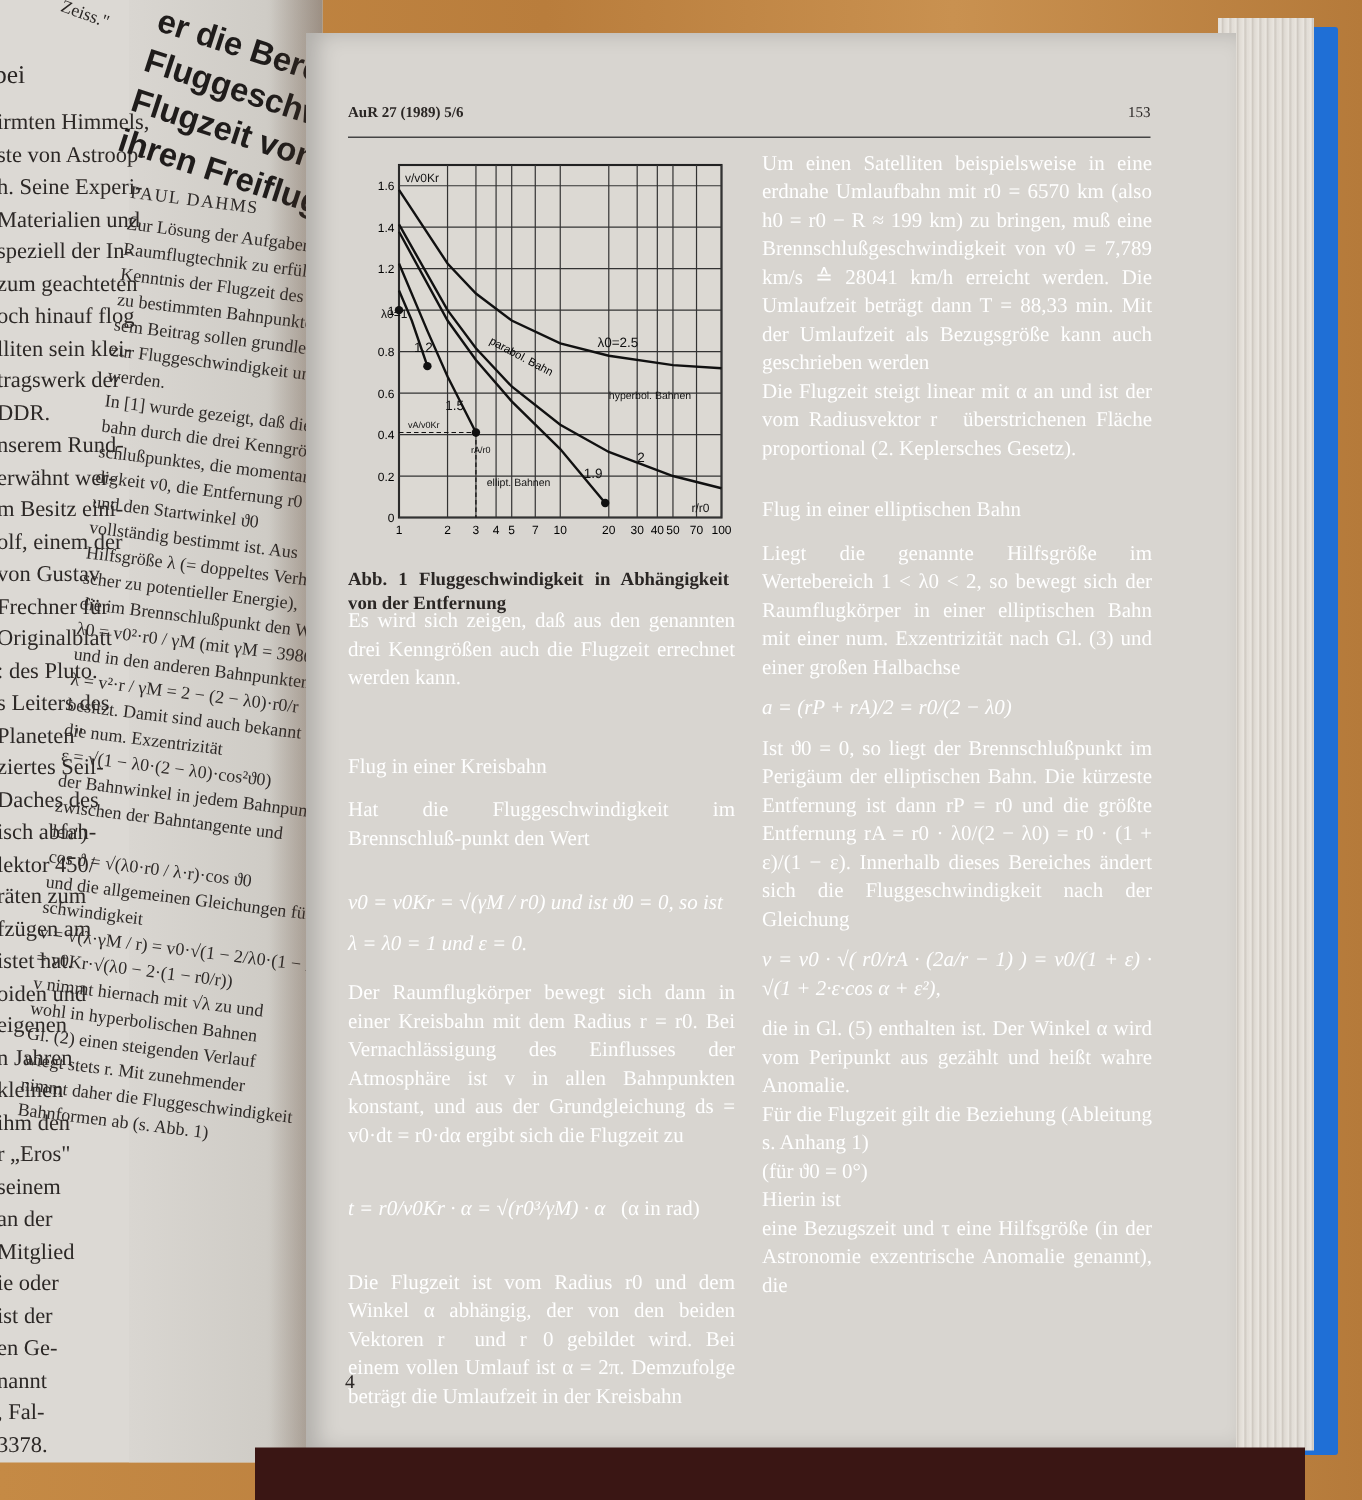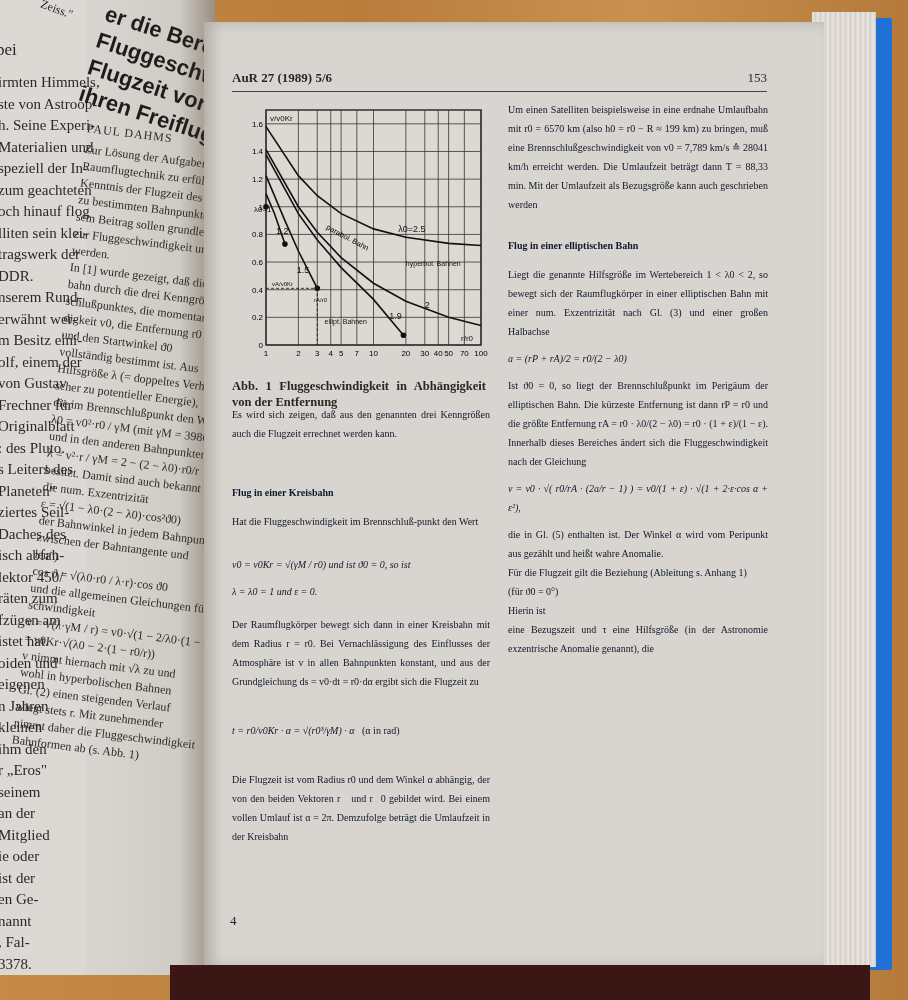--- a/index.html
+++ b/index.html
@@ -9,28 +9,28 @@
   .page-edges{position:absolute;left:812px;top:12px;width:64px;height:955px;background:repeating-linear-gradient(90deg,#e2ddd6 0px,#e9e5df 2px,#cfc9c1 3px,#e6e2dc 5px);}
   .left-page{position:absolute;left:0;top:0;width:215px;height:975px;background:#dcd9d4;overflow:hidden;}
   .left-curl{position:absolute;left:86px;top:0;width:130px;height:975px;background:linear-gradient(90deg,#d9d6d1,#cfccc6 70%,#b8b3ab);}
   .left-shadow{position:absolute;left:180px;top:0;width:40px;height:975px;background:linear-gradient(90deg,rgba(0,0,0,0),rgba(90,60,40,0.35));}
   .right-page{position:absolute;left:204px;top:22px;width:620px;height:945px;background:#d8d5d0;box-shadow:inset 8px 0 14px rgba(0,0,0,0.18);}
   .bottom-dark{position:absolute;left:170px;top:965px;width:700px;height:35px;background:#3a1614;}
   .lcol{position:absolute;font-size:15px;line-height:21.5px;white-space:nowrap;color:#2c2826;}
   .lcol div{height:21.5px;}
   .lcol2{position:absolute;left:88px;top:120px;font-size:12px;line-height:17px;white-space:nowrap;transform:rotate(7deg);transform-origin:left top;color:#2e2a28;}
   .ltitle{position:absolute;left:110px;top:0;font-family:"Liberation Sans",sans-serif;font-weight:bold;font-size:22px;line-height:28px;transform:rotate(18deg);transform-origin:left top;white-space:nowrap;color:#1f1c1b;}
-  .header{position:absolute;left:232px;top:70px;width:535px;font-weight:bold;font-size:13px;display:flex;justify-content:space-between;}
+  .header{position:absolute;left:232px;top:70px;width:535px;font-weight:bold;font-size:10px;display:flex;justify-content:space-between;}
   .header .pn{font-weight:normal;}
   .rule{position:absolute;left:232px;top:91px;width:535px;height:1px;background:#444;}
   .chart{position:absolute;left:226px;top:100px;width:262px;height:260px;}
   .caption{position:absolute;left:232px;top:378px;width:254px;font-weight:bold;font-size:12.5px;line-height:16px;text-align:justify;}
-  .col{position:absolute;font-size:10px;line-height:19px;text-align:justify;color:#0f172a;}
+  .col{position:absolute;font-size:14px;line-height:19px;text-align:justify;color:#ffffff;}
   .col p{margin:0;}
-  .h{font-weight:bold;margin-top:14px!important;margin-bottom:10px!important;}
+  .h{font-weight:normal;margin-top:14px!important;margin-bottom:10px!important;}
   .eq{font-style:italic;margin:8px 0!important;white-space:nowrap;}
   .eqnum{float:right;font-style:normal;}
   .footer{position:absolute;left:230px;top:913px;font-size:13px;}
 </style>
 </head>
 <body>
 
 <div class="wood"></div>
 <div class="blue-cover"></div>
 <div class="page-edges"></div>
@@ -220,20 +220,21 @@
   <p>Hat die Fluggeschwindigkeit im Brennschluß-punkt den Wert</p>
   <p class="eq" style="margin-top:24px!important;">v0 = v0Kr = √(γM / r0)  und ist ϑ0 = 0, so ist</p>
   <p class="eq">λ = λ0 = 1 und ε = 0.</p>
   <p style="margin-top:14px;">Der Raumflugkörper bewegt sich dann in einer Kreisbahn mit dem Radius r = r0. Bei Vernachlässigung des Einflusses der Atmosphäre ist v in allen Bahnpunkten konstant, und aus der Grundgleichung ds = v0·dt = r0·dα ergibt sich die Flugzeit zu</p>
   <p class="eq" style="margin:30px 0!important;"><span>t = r0/v0Kr · α = √(r0³/γM) · α</span>&nbsp;&nbsp;&nbsp;<span style="font-style:normal">(α in rad)</span></p>
   <p>Die Flugzeit ist vom Radius r0 und dem Winkel α abhängig, der von den beiden Vektoren r⃗ und r⃗0 gebildet wird. Bei einem vollen Umlauf ist α = 2π. Demzufolge beträgt die Umlaufzeit in der Kreisbahn</p>
 </div>
 
 <div class="col" style="left:508px;top:100px;width:260px;">
   <p>Um einen Satelliten beispielsweise in eine erdnahe Umlaufbahn mit r0 = 6570 km (also h0 = r0 − R ≈ 199 km) zu bringen, muß eine Brennschlußgeschwindigkeit von v0 = 7,789 km/s ≙ 28041 km/h erreicht werden. Die Umlaufzeit beträgt dann T = 88,33 min. Mit der Umlaufzeit als Bezugsgröße kann auch geschrieben werden</p>
+  <p>Die Flugzeit steigt linear mit α an und ist der vom Radiusvektor r⃗ überstrichenen Fläche proportional (2. Keplersches Gesetz).</p>
   <p class="h" style="margin-top:22px!important;">Flug in einer elliptischen Bahn</p>
   <p>Liegt die genannte Hilfsgröße im Wertebereich 1 &lt; λ0 &lt; 2, so bewegt sich der Raumflugkörper in einer elliptischen Bahn mit einer num. Exzentrizität nach Gl. (3) und einer großen Halbachse</p>
   <p class="eq">a = (rP + rA)/2 = r0/(2 − λ0)</p>
   <p>Ist ϑ0 = 0, so liegt der Brennschlußpunkt im Perigäum der elliptischen Bahn. Die kürzeste Entfernung ist dann rP = r0 und die größte Entfernung rA = r0 · λ0/(2 − λ0) = r0 · (1 + ε)/(1 − ε). Innerhalb dieses Bereiches ändert sich die Fluggeschwindigkeit nach der Gleichung</p>
   <p class="eq" style="white-space:normal;">v = v0 · √( r0/rA · (2a/r − 1) ) = v0/(1 + ε) · √(1 + 2·ε·cos α + ε²),</p>
   <p>die in Gl. (5) enthalten ist. Der Winkel α wird vom Peripunkt aus gezählt und heißt wahre Anomalie.</p>
   <p>Für die Flugzeit gilt die Beziehung (Ableitung s. Anhang 1)</p>
   <p>(für ϑ0 = 0°)</p>
   <p>Hierin ist</p>
   <p>eine Bezugszeit und τ eine Hilfsgröße (in der Astronomie exzentrische Anomalie genannt), die</p>

